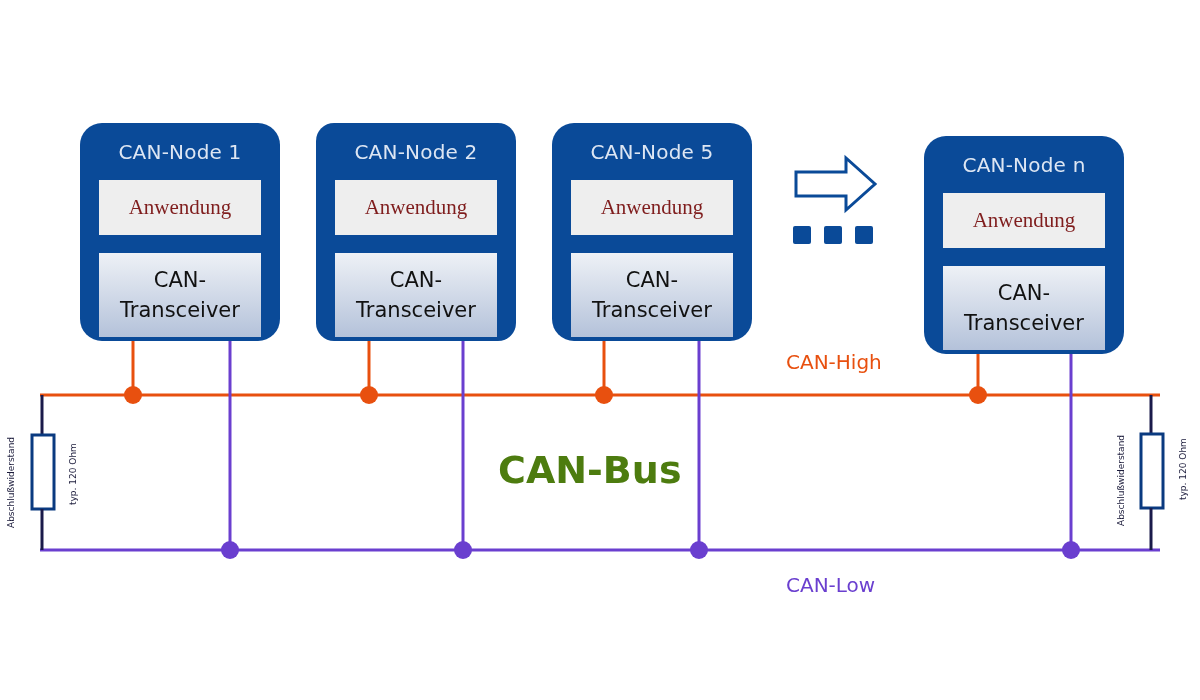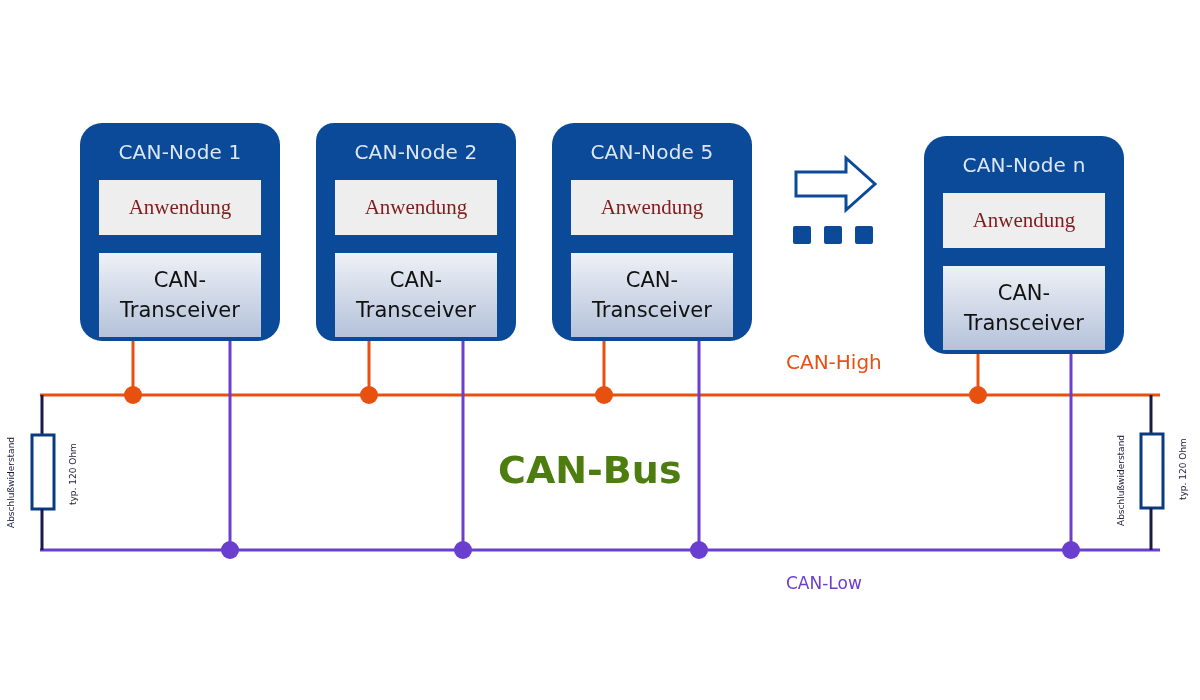--- a/index.html
+++ b/index.html
@@ -19,21 +19,21 @@
       display: flex; align-items: center; justify-content: center; font-family: Liberation Serif, serif;
     }
     .trx-box {
       position: absolute; left: 19px; right: 19px; top: 130px; height: 84px;
       background: linear-gradient(#eef1f6, #b4c2da);
       color: #111; font-size: 21px; line-height: 30px;
       display: flex; flex-direction: column; align-items: center; justify-content: center;
     }
     .label { position: absolute; white-space: nowrap; text-align: center; }
     .can-high { color: #e8500f; font-size: 20px; }
-    .can-low { color: #6a3fcf; font-size: 17px; }
+    .can-low { color: #6a3fcf; font-size: 20px; }
     .can-bus { color: #4d7c0f; font-size: 38px; font-weight: bold; }
     .vert {
       position: absolute; white-space: nowrap; font-size: 9px; color: #1a1a3a;
       transform-origin: 0 0; transform: rotate(-90deg);
     }
     svg { position: absolute; left: 0; top: 0; }
   </style>
 </head>
 <body>
 

